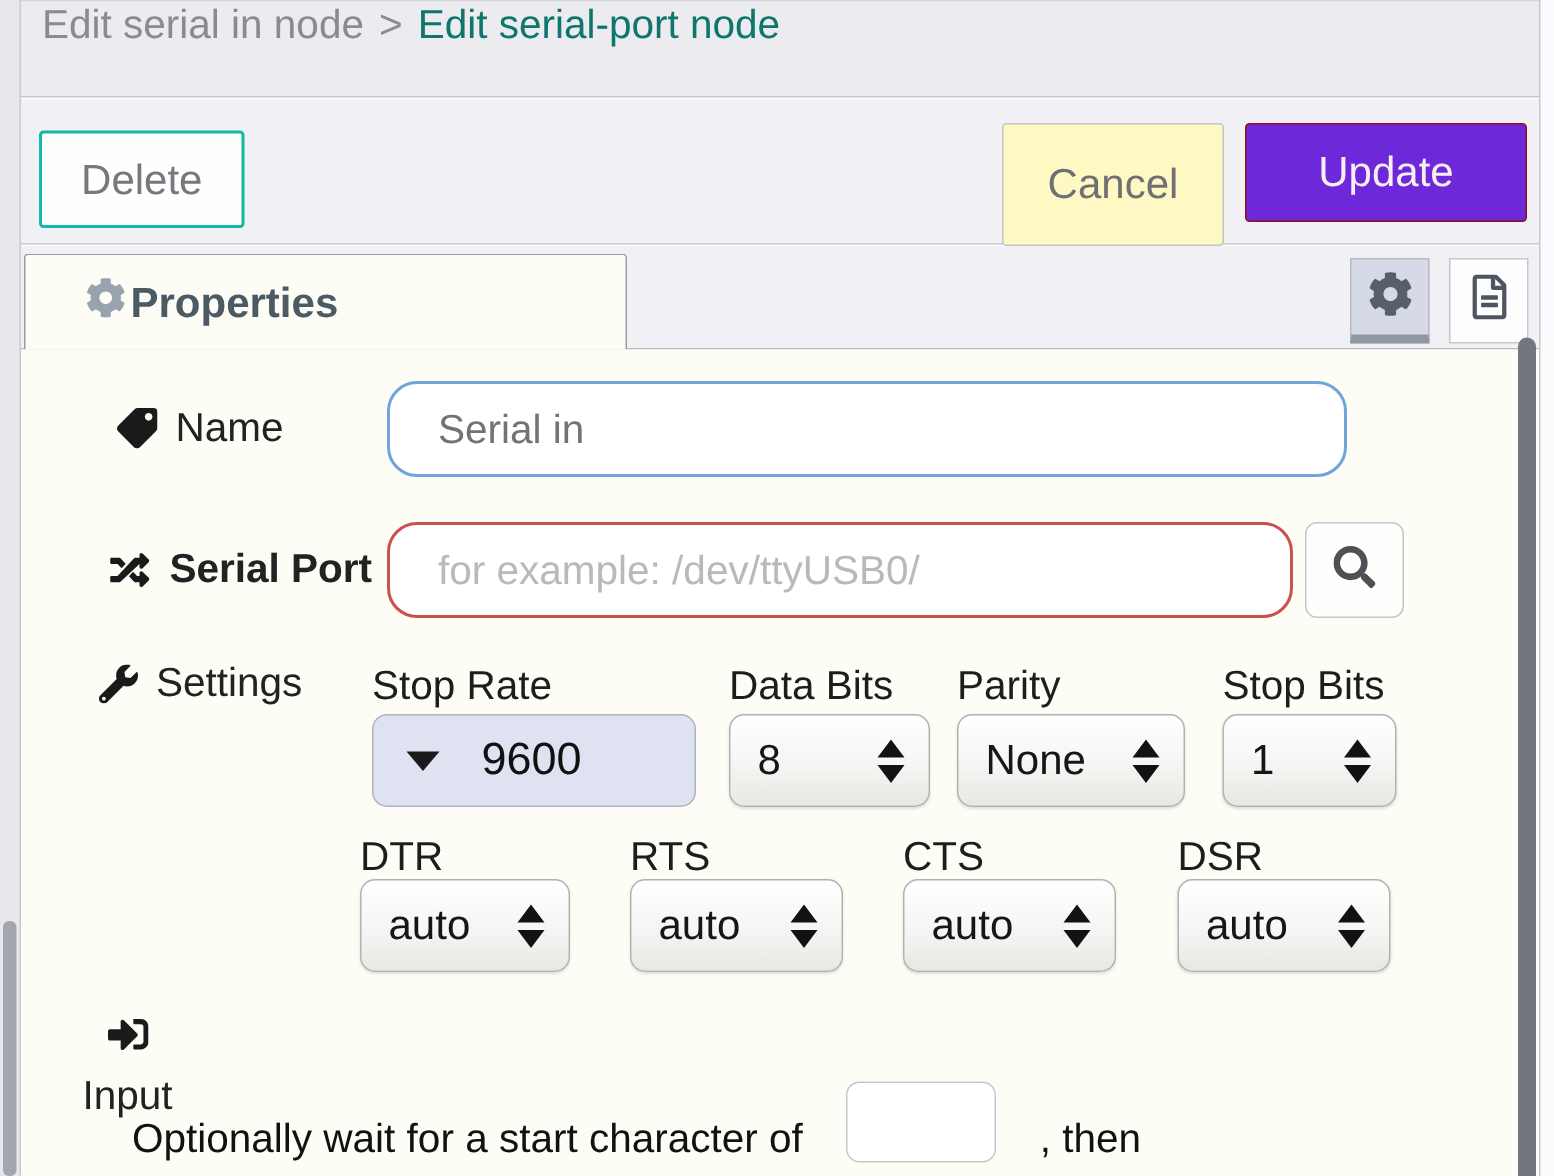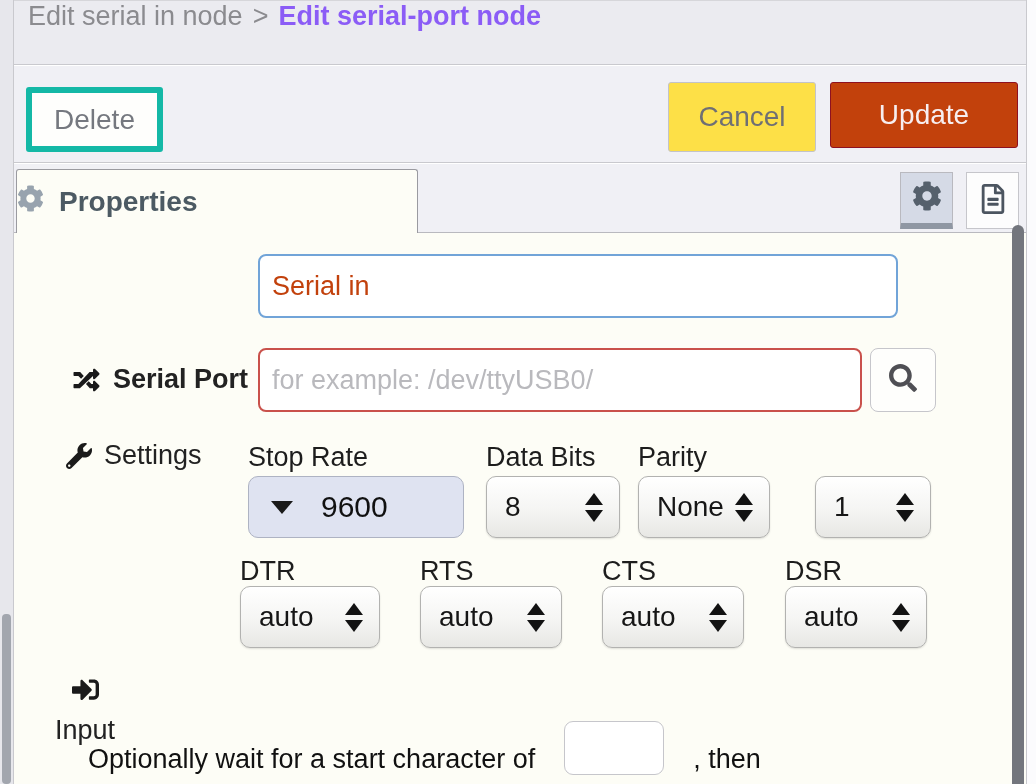--- a/index.html
+++ b/index.html
@@ -33,55 +33,55 @@
     background: #73767d; border-radius: 6px;
   }
 
   
   .tray-header {
     position: absolute; left: 14px; top: 0; width: 1022px; height: 65px;
     background: #ebebf0; border-top: 1px solid #d6d6da; border-bottom: 1px solid #c9c9ce;
     display: flex; align-items: flex-start; padding-left: 14px;
     font-size: 27px; color: #8b8b8f; white-space: nowrap;
   }
-  .tray-header .crumb-current { color: #8b5cf6; font-weight: bold; }
+  .tray-header .crumb-current { color: #0f766e; font-weight: normal; }
   .tray-header .crumb-sep { margin: 0 10px; color: #8b8b8f; }
 
   
   .toolbar {
     position: absolute; left: 14px; top: 66px; width: 1012px; height: 97px;
     background: #f0f0f5; border-bottom: 1px solid #c9c9ce;
   }
   .btn {
     position: absolute; display: flex; align-items: center; justify-content: center;
     font-size: 28px; cursor: pointer; border-radius: 3px;
   }
   .btn-delete {
     left: 12px; top: 21px; width: 137px; height: 65px;
-    background: #fefefc; border: 6px solid #14b8a6; color: #75787f;
+    background: #fefefc; border: 2px solid #14b8a6; color: #75787f;
   }
   .btn-cancel {
-    left: 654px; top: 16px; width: 148px; height: 70px;
-    background: #fde047; border: 1px solid #c3c3c8; color: #6f6f74;
+    left: 654px; top: 16px; width: 148px; height: 82px;
+    background: #fef9c3; border: 1px solid #c3c3c8; color: #6f6f74;
   }
   .btn-update {
     left: 816px; top: 16px; width: 188px; height: 66px;
-    background: #c2410c; border: 1px solid #8e1121; color: #f7eef0;
+    background: #6d28d9; border: 1px solid #8e1121; color: #f7eef0;
   }
 
   
   .tabbar {
     position: absolute; left: 14px; top: 164px; width: 1012px; height: 69px;
     background: #f0f0f5; border-bottom: 1px solid #b9b9bf;
   }
   .tab-active {
     position: absolute; left: 2px; top: 5px; width: 402px; height: 64px;
     background: #fdfdf6; border: 1px solid #9a9aa0; border-bottom: none;
     border-radius: 3px 3px 0 0;
-    display: flex; align-items: center; gap: 15px; 
+    display: flex; align-items: center; gap: 3px; padding-left: 40px;
     font-size: 28px; font-weight: bold; color: #4c5a63; cursor: pointer;
   }
   .tab-active .tab-gear { color: #98a3ae; }
   .icon-btn {
     position: absolute; top: 8px; width: 53px; height: 57px;
     display: flex; align-items: center; justify-content: center; cursor: pointer;
   }
   .icon-btn-gear {
     left: 886px; background: #d5dae6; border: 1px solid #b9b9bf;
     border-bottom: 6px solid #8f97a3; color: #55606c;
@@ -95,23 +95,23 @@
     position: absolute; left: 14px; top: 233px; width: 994px; height: 551px;
     background: #fdfdf6;
   }
   .field-label {
     position: absolute; display: flex; align-items: center; gap: 12px;
     font-size: 27px; color: #222222; white-space: nowrap;
   }
   .field-label svg { flex: 0 0 auto; }
 
   .text-input {
-    position: absolute; background: #ffffff; border-radius: 8px;
+    position: absolute; background: #ffffff; border-radius: 20px;
     font-family: "Liberation Sans", "DejaVu Sans", sans-serif;
-    font-size: 27px; color: #c2410c; padding: 0 12px; outline: none;
+    font-size: 27px; color: #737373; padding: 0 32px; outline: none;
   }
   .input-name { left: 244px; top: 21px; width: 640px; height: 64px; border: 2px solid #71a4d8; }
   .input-port { left: 244px; top: 115px; width: 604px; height: 64px; border: 2px solid #c9514b; }
   .input-port::placeholder { color: #b9b9bd; opacity: 1; }
   .search-btn {
     position: absolute; left: 856px; top: 115px; width: 66px; height: 64px;
     background: #fefefc; border: 1px solid #c6c6cb; border-radius: 8px;
     display: flex; align-items: center; justify-content: center;
     color: #4f4f54; cursor: pointer;
   }
@@ -199,20 +199,28 @@
       <span>
         <svg width="28" height="30" viewBox="0 0 384 512" fill="currentColor">
             <path d="M288 248v28c0 6.6-5.4 12-12 12H108c-6.6 0-12-5.4-12-12v-28c0-6.6 5.4-12 12-12h168c6.6 0 12 5.4 12 12zm-12 72H108c-6.6 0-12 5.4-12 12v28c0 6.6 5.4 12 12 12h168c6.6 0 12-5.4 12-12v-28c0-6.6-5.4-12-12-12zm108-188.1V464c0 26.5-21.5 48-48 48H48c-26.5 0-48-21.5-48-48V48C0 21.5 21.5 0 48 0h204.1C264.8 0 277 5.1 286 14.1L369.9 98c9 8.9 14.1 21.2 14.1 33.9zm-128-80V128h76.1L256 51.9zM336 464V176H232c-13.3 0-24-10.7-24-24V48H48v416h288z"></path>
           </svg>
       </span>
     </div>
   </div>
 
   <div class="content">
 
+    <div class="field-label" style="left:64px; top:37px;">
+      <span style="transform:scaleX(-1);display:flex;">
+        <svg width="27" height="27" viewBox="0 0 512 512" fill="#1a1a1a">
+            <path d="M0 252.118V48C0 21.49 21.49 0 48 0h204.118a48 48 0 0 1 33.941 14.059l211.882 211.882c18.745 18.745 18.745 49.137 0 67.882L293.823 497.941c-18.745 18.745-49.137 18.745-67.882 0L14.059 286.059A48 48 0 0 1 0 252.118zM112 64c-26.51 0-48 21.49-48 48s21.49 48 48 48 48-21.49 48-48-21.49-48-48-48z"></path>
+          </svg>
+      </span>
+      <span>Name</span>
+    </div>
     <input class="text-input input-name" type="text" value="Serial in" style="">
 
     <div class="field-label" style="left:58px; top:131px;font-weight:bold;">
       <span style="display:flex;">
         <svg width="29" height="26" viewBox="0 0 512 512" fill="#1a1a1a">
             <path d="M504.971 359.029c9.373 9.373 9.373 24.569 0 33.941l-80 79.984c-15.01 15.01-40.971 4.49-40.971-16.971V416h-58.785a12.004 12.004 0 0 1-8.773-3.812l-70.556-75.596 53.333-57.143L352 336h32v-39.981c0-21.438 25.943-31.998 40.971-16.971l80 79.981zM12 176h84l52.781 56.551 53.333-57.143-70.556-75.596A11.999 11.999 0 0 0 122.785 96H12c-6.627 0-12 5.373-12 12v56c0 6.627 5.373 12 12 12zm372 0v39.984c0 21.46 25.961 31.98 40.971 16.971l80-79.984c9.373-9.373 9.373-24.569 0-33.941l-80-79.981C409.943 24.021 384 34.582 384 56.019V96h-58.785a12.004 12.004 0 0 0-8.773 3.812L96 336H12c-6.627 0-12 5.373-12 12v56c0 6.627 5.373 12 12 12h110.785c3.326 0 6.503-1.381 8.773-3.812L384 176z"></path>
           </svg>
       </span>
       <span>Serial Port</span>
     </div>
@@ -230,34 +238,35 @@
         <svg width="26" height="26" viewBox="0 0 512 512" fill="#1a1a1a">
             <path d="M507.73 109.1c-2.24-9.03-13.54-12.09-20.12-5.51l-74.36 74.36-67.88-11.31-11.31-67.88 74.36-74.36c6.62-6.62 3.43-17.9-5.66-20.16-47.38-11.74-99.55.91-136.58 37.93-39.64 39.64-50.55 97.1-34.05 147.2L18.74 402.76c-24.99 24.99-24.99 65.51 0 90.5 24.99 24.99 65.51 24.99 90.5 0l213.21-213.21c50.12 16.71 107.47 5.68 147.37-34.22 37.07-37.07 49.7-89.32 37.91-136.73zM64 472c-13.25 0-24-10.75-24-24 0-13.26 10.75-24 24-24s24 10.74 24 24c0 13.25-10.75 24-24 24z"></path>
           </svg>
       </span>
       <span>Settings</span>
     </div>
 
     <div class="col-header" style="left:234px; top:209px;">Stop Rate</div>
     <div class="col-header" style="left:472px; top:209px;">Data Bits</div>
     <div class="col-header" style="left:624px; top:209px;">Parity</div>
+    <div class="col-header" style="left:801px; top:209px;">Stop Bits</div>
 
     <div class="baud-btn">
       <span class="caret-down"></span>
       <span>9600</span>
     </div>
 
     <div class="sel" style="left:472px; top:243px; width:134px;">
       <span>8</span>
       <span class="spin">
           <span class="tri-up"></span>
           <span class="tri-dn"></span>
         </span>
     </div>
-    <div class="sel" style="left:624px; top:243px; width:132px;align-items:center;">
+    <div class="sel" style="left:624px; top:243px; width:152px;align-items:center;">
       <span>None</span>
       <span class="spin">
           <span class="tri-up"></span>
           <span class="tri-dn"></span>
         </span>
     </div>
     <div class="sel" style="left:801px; top:243px; width:116px;">
       <span>1</span>
       <span class="spin">
           <span class="tri-up"></span>

